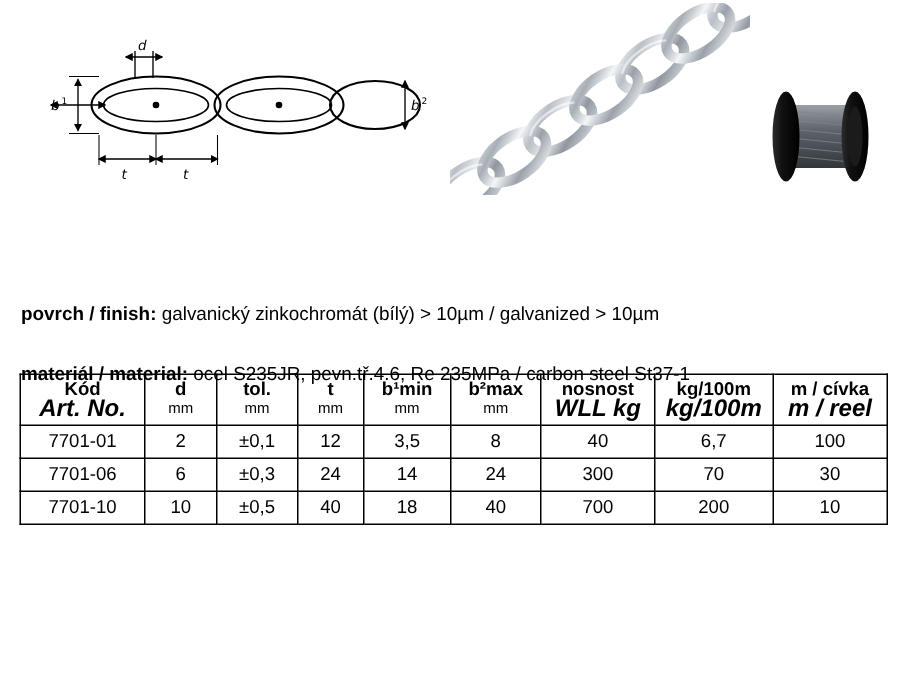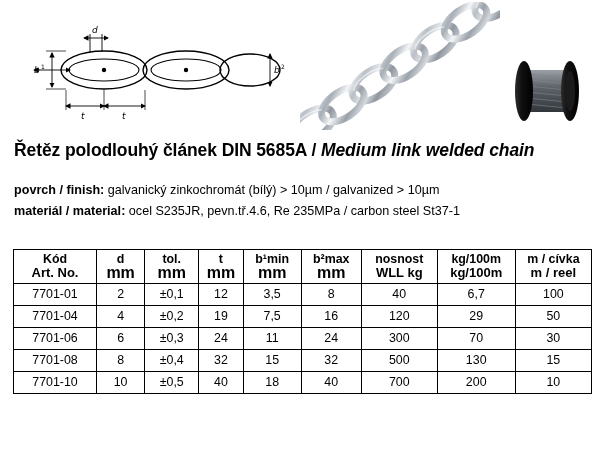--- a/index.html
+++ b/index.html
@@ -73,20 +73,21 @@
   .specs {
     position: absolute;
     left: 14px;
     top: 180px;
     width: 585px;
     font-size: 12.6px;
     line-height: 21px;
   }
   .specs .row {
     white-space: nowrap;
+    margin-top: 19px;
   }
   .specs .lbl {
     font-weight: bold;
   }
   .specs .val {
     font-weight: normal;
   }
 
   
   .tbl-wrap {
@@ -106,27 +107,28 @@
     padding: 0;
   }
   table.spec thead th {
     font-weight: bold;
     line-height: 14px;
     padding: 2px 0 3px 0;
     vertical-align: middle;
   }
   table.spec thead th .sub {
     display: block;
-    font-weight: bold;
-    font-size: 16px;
+    font-weight: normal;
+    font-size: 10px;
   }
   table.spec thead th .sub-it {
     display: block;
-    font-weight: bold;
-    font-size: 13px;
+    font-style: italic;
+    font-weight: bold;
+    font-size: 16px;
   }
   table.spec tbody td {
     height: 21px;
     line-height: 21px;
   }
   .c0 { width: 84px; }
   .c1 { width: 48px; }
   .c2 { width: 54px; }
   .c3 { width: 44px; }
   .c4 { width: 58px; }
@@ -241,23 +243,20 @@
       <g stroke="#7d848b" stroke-width="0.8" opacity="0.8">
         <path d="M27 18 l40 4 M27 24 l40 4 M27 30 l40 4 M27 36 l40 4 M27 42 l40 4 M27 48 l40 4"></path>
       </g>
       <ellipse cx="24" cy="35" rx="9" ry="30" fill="url(#flange)"></ellipse>
       <ellipse cx="70" cy="35" rx="9" ry="30" fill="url(#flange)"></ellipse>
       <ellipse cx="70" cy="35" rx="5" ry="20" fill="#1b1b1b"></ellipse>
     </svg>
 
   </div>
 
-  <div class="title">
-    <span>Řetěz polodlouhý článek DIN 5685A</span><span class="sep"> / </span><span class="it">Medium link welded chain</span>
-  </div>
 
   <div class="specs">
 
     <div class="row">
       <span class="lbl">povrch</span><span class="lbl"> / </span><span class="lbl it">finish</span><span class="lbl">:</span>
       <span class="val">galvanický zinkochromát (bílý) &gt; 10µm</span><span class="val"> / </span><span class="val it">galvanized &gt; 10µm</span>
     </div>
 
     <div class="row">
       <span class="lbl">materiál</span><span class="lbl"> / </span><span class="lbl it">material</span><span class="lbl">:</span>
@@ -315,51 +314,29 @@
           <td>2</td>
           <td>±0,1</td>
           <td>12</td>
           <td>3,5</td>
           <td>8</td>
           <td>40</td>
           <td>6,7</td>
           <td>100</td>
         </tr>
         <tr>
-          <td>7701-04</td>
-          <td>4</td>
-          <td>±0,2</td>
-          <td>19</td>
-          <td>7,5</td>
-          <td>16</td>
-          <td>120</td>
-          <td>29</td>
-          <td>50</td>
-        </tr>
-        <tr>
           <td>7701-06</td>
           <td>6</td>
           <td>±0,3</td>
           <td>24</td>
-          <td>11</td>
+          <td>14</td>
           <td>24</td>
           <td>300</td>
           <td>70</td>
           <td>30</td>
-        </tr>
-        <tr>
-          <td>7701-08</td>
-          <td>8</td>
-          <td>±0,4</td>
-          <td>32</td>
-          <td>15</td>
-          <td>32</td>
-          <td>500</td>
-          <td>130</td>
-          <td>15</td>
         </tr>
         <tr>
           <td>7701-10</td>
           <td>10</td>
           <td>±0,5</td>
           <td>40</td>
           <td>18</td>
           <td>40</td>
           <td>700</td>
           <td>200</td>

